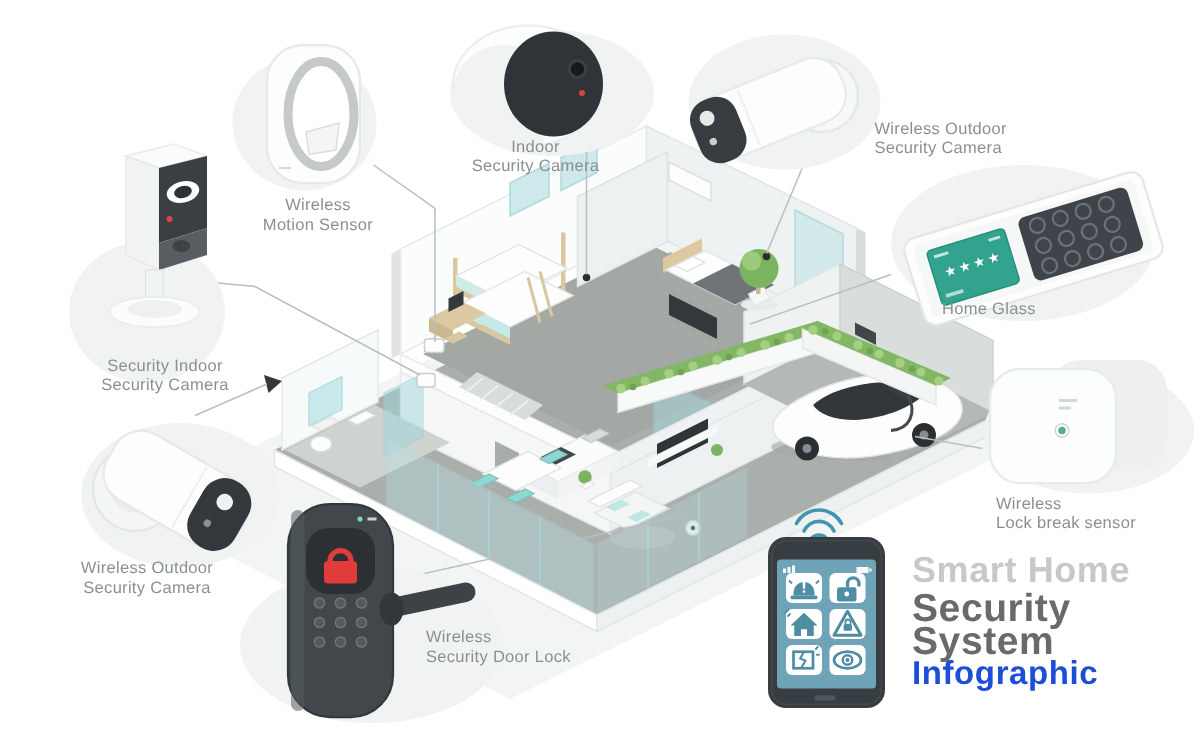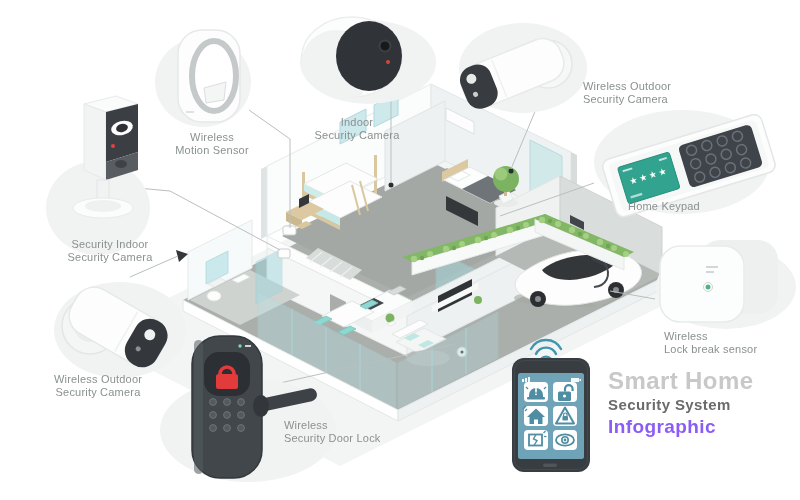--- a/index.html
+++ b/index.html
@@ -3,22 +3,22 @@
 <meta charset="utf-8">
 <style>
   html,body{margin:0;padding:0;background:#fff;}
   .stage{position:relative;width:800px;height:500px;background:#ffffff;overflow:hidden;
          font-family:"Liberation Sans",sans-serif;}
   .stage svg{position:absolute;left:0;top:0;}
   .lbl{position:absolute;color:#8a9090;font-size:11px;line-height:12.5px;letter-spacing:.2px;}
   .lbl.center{text-align:center;}
   .title{position:absolute;left:608px;top:368px;font-weight:bold;letter-spacing:.4px;}
   .title .t1{font-size:24px;color:#c8c8c8;line-height:26px;}
-  .title .t2{font-size:15px;color:#6a6a6a;line-height:22px;}
-  .title .t3{font-size:19px;color:#8b5cf6;line-height:22px;}
+  .title .t2{font-size:26px;color:#6a6a6a;line-height:22px;}
+  .title .t3{font-size:22px;color:#1d4ed8;line-height:22px;}
   .stars{position:absolute;left:620px;top:171px;width:58px;text-align:center;color:#ffffff;
          font-size:9px;letter-spacing:2px;transform:rotate(-17deg);}
 </style>
 </head>
 <body>
 
 <div class="stage">
 
 <svg width="800" height="500" viewBox="0 0 800 500">
 
@@ -419,30 +419,30 @@
       </g>
     </g>
     <rect x="543" y="463.5" width="14" height="3.5" rx="1.7" fill="#50555a"></rect>
   </g>
 </svg>
 
   <div class="lbl center" style="left:157px;top:131px;width:110px;">
     <div>Wireless</div>
     <div>Motion Sensor</div>
   </div>
-  <div class="lbl center" style="left:302px;top:116px;width:110px;">
+  <div class="lbl center" style="left:302px;top:92px;width:110px;">
     <div>Indoor</div>
     <div>Security Camera</div>
   </div>
   <div class="lbl" style="left:583px;top:80px;">
     <div>Wireless Outdoor</div>
     <div>Security Camera</div>
   </div>
   <div class="lbl" style="left:628px;top:200px;">
-    <div>Home Keypad</div>
+    <div>Home Glass</div>
   </div>
   <div class="lbl" style="left:664px;top:330px;">
     <div>Wireless</div>
     <div>Lock break sensor</div>
   </div>
   <div class="lbl center" style="left:55px;top:238px;width:110px;">
     <div>Security Indoor</div>
     <div>Security Camera</div>
   </div>
   <div class="lbl center" style="left:42px;top:373px;width:112px;">

